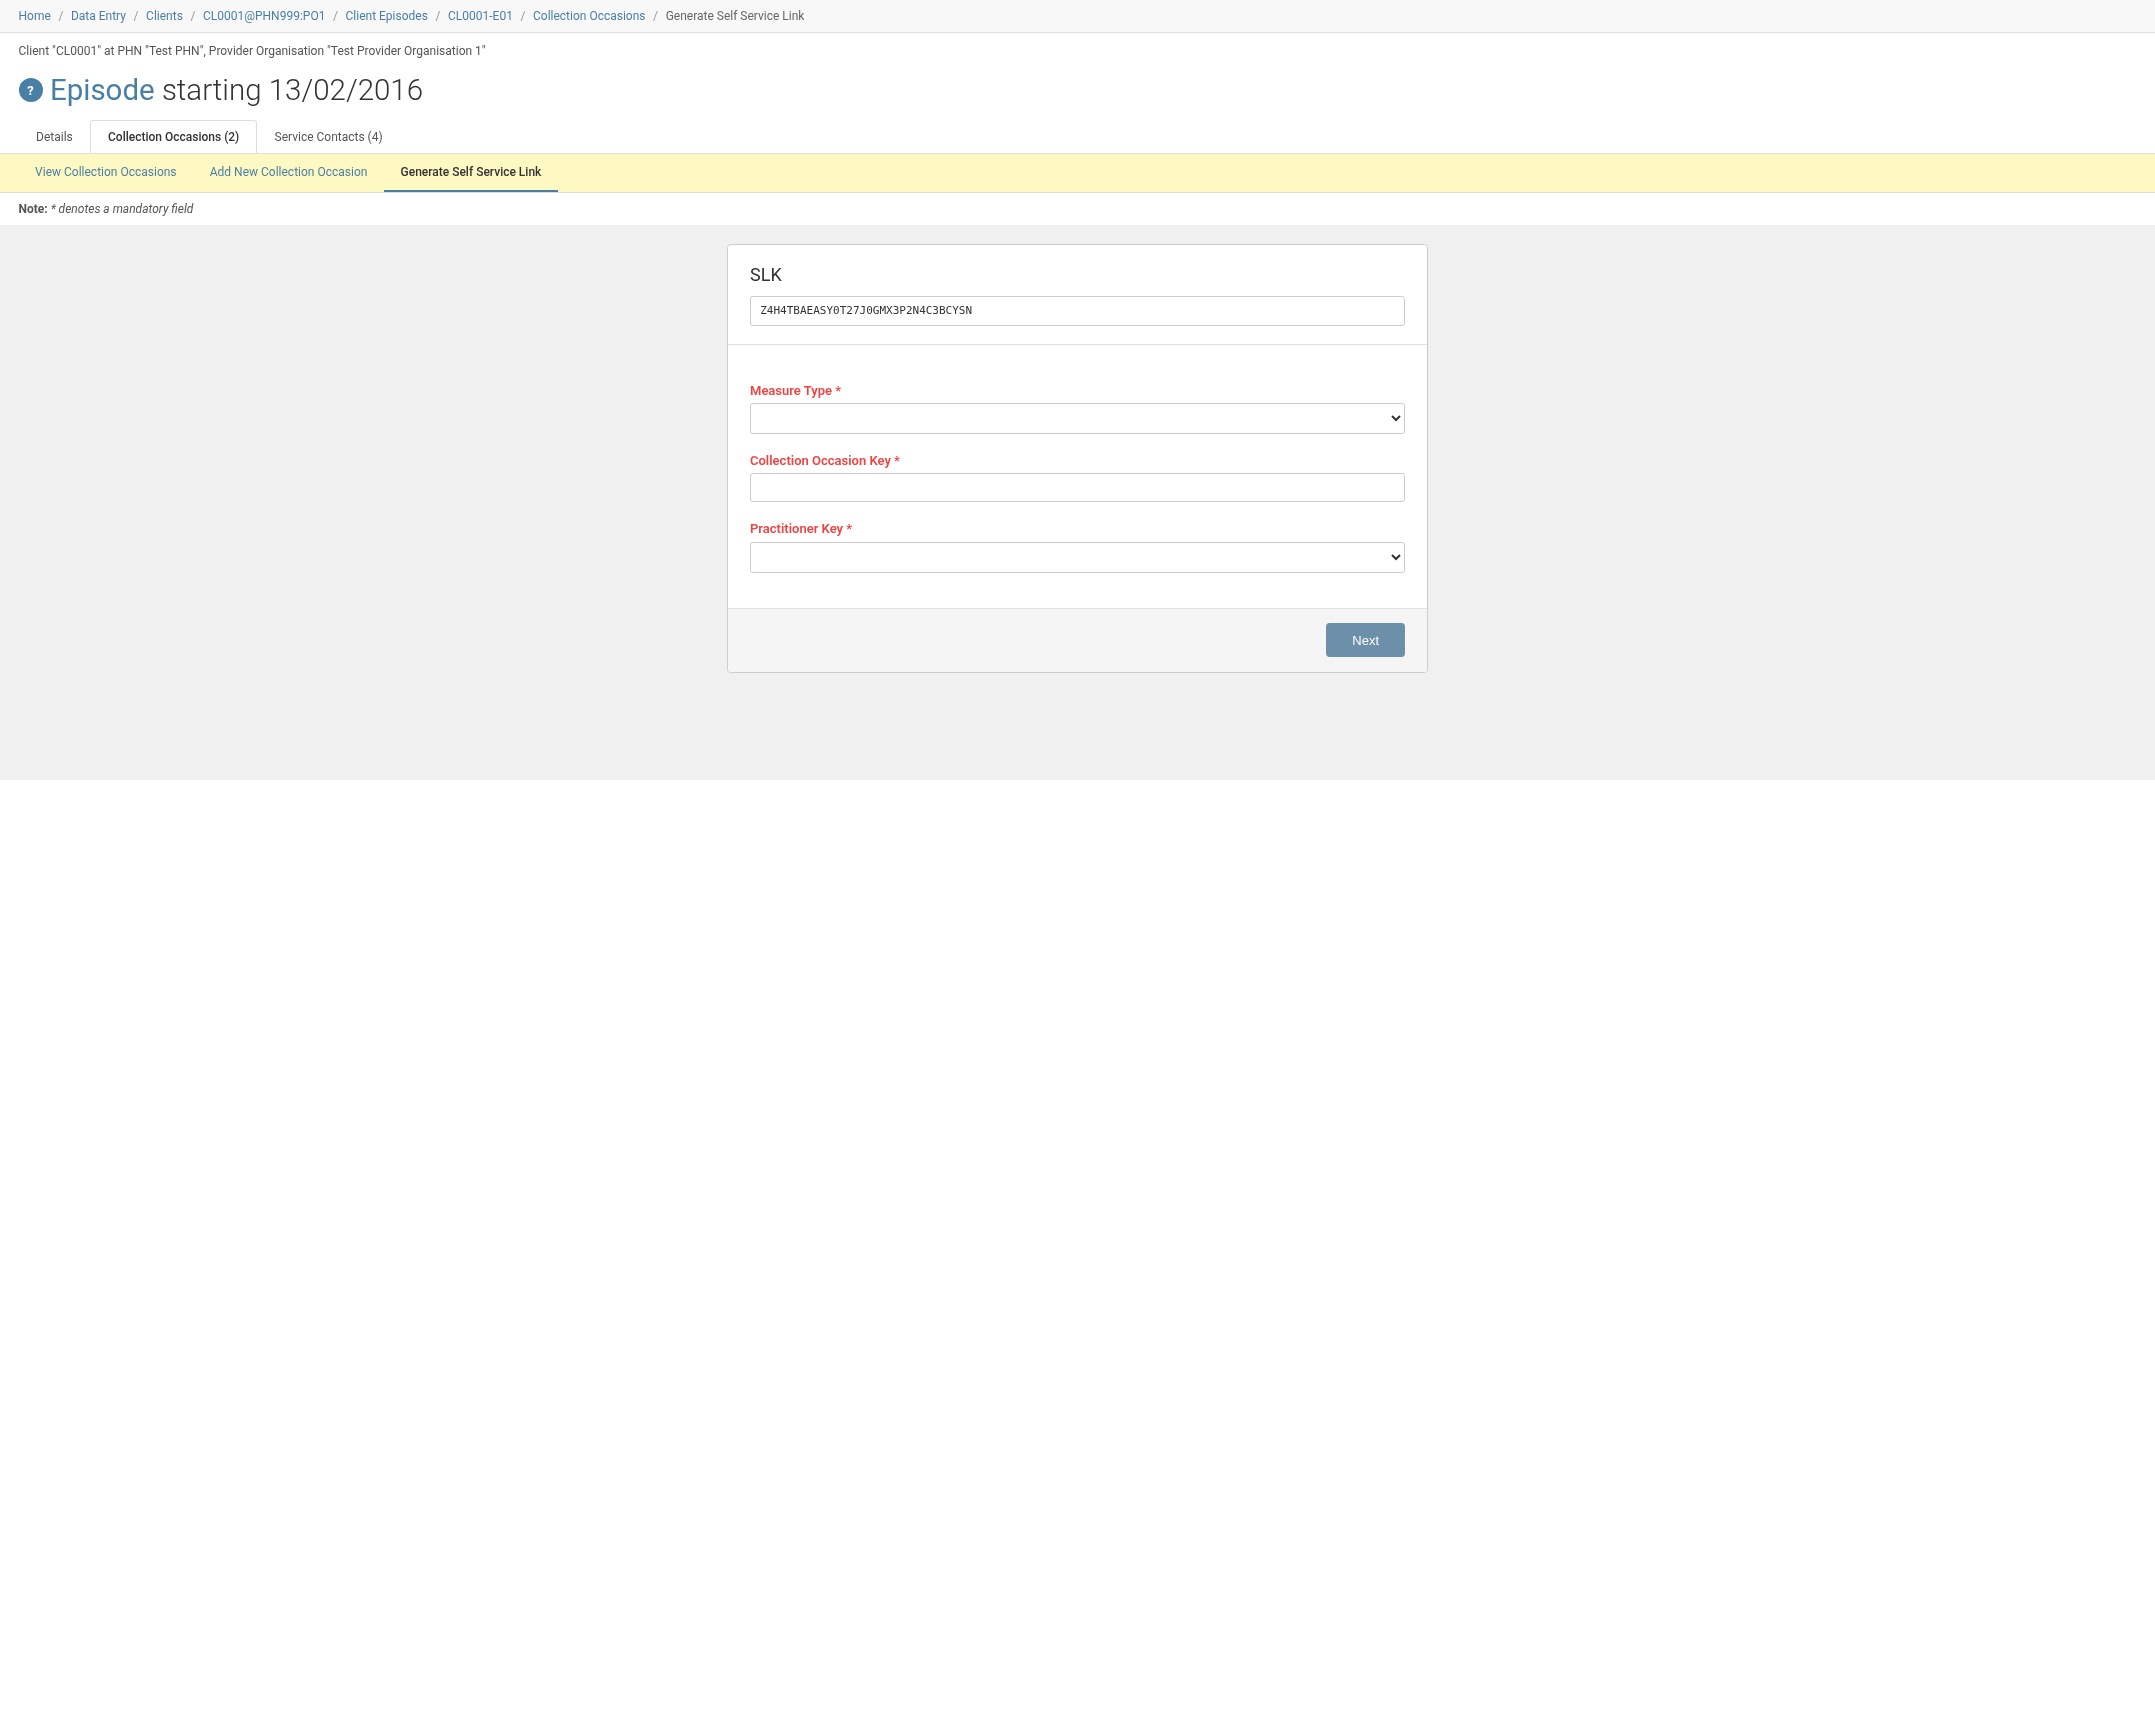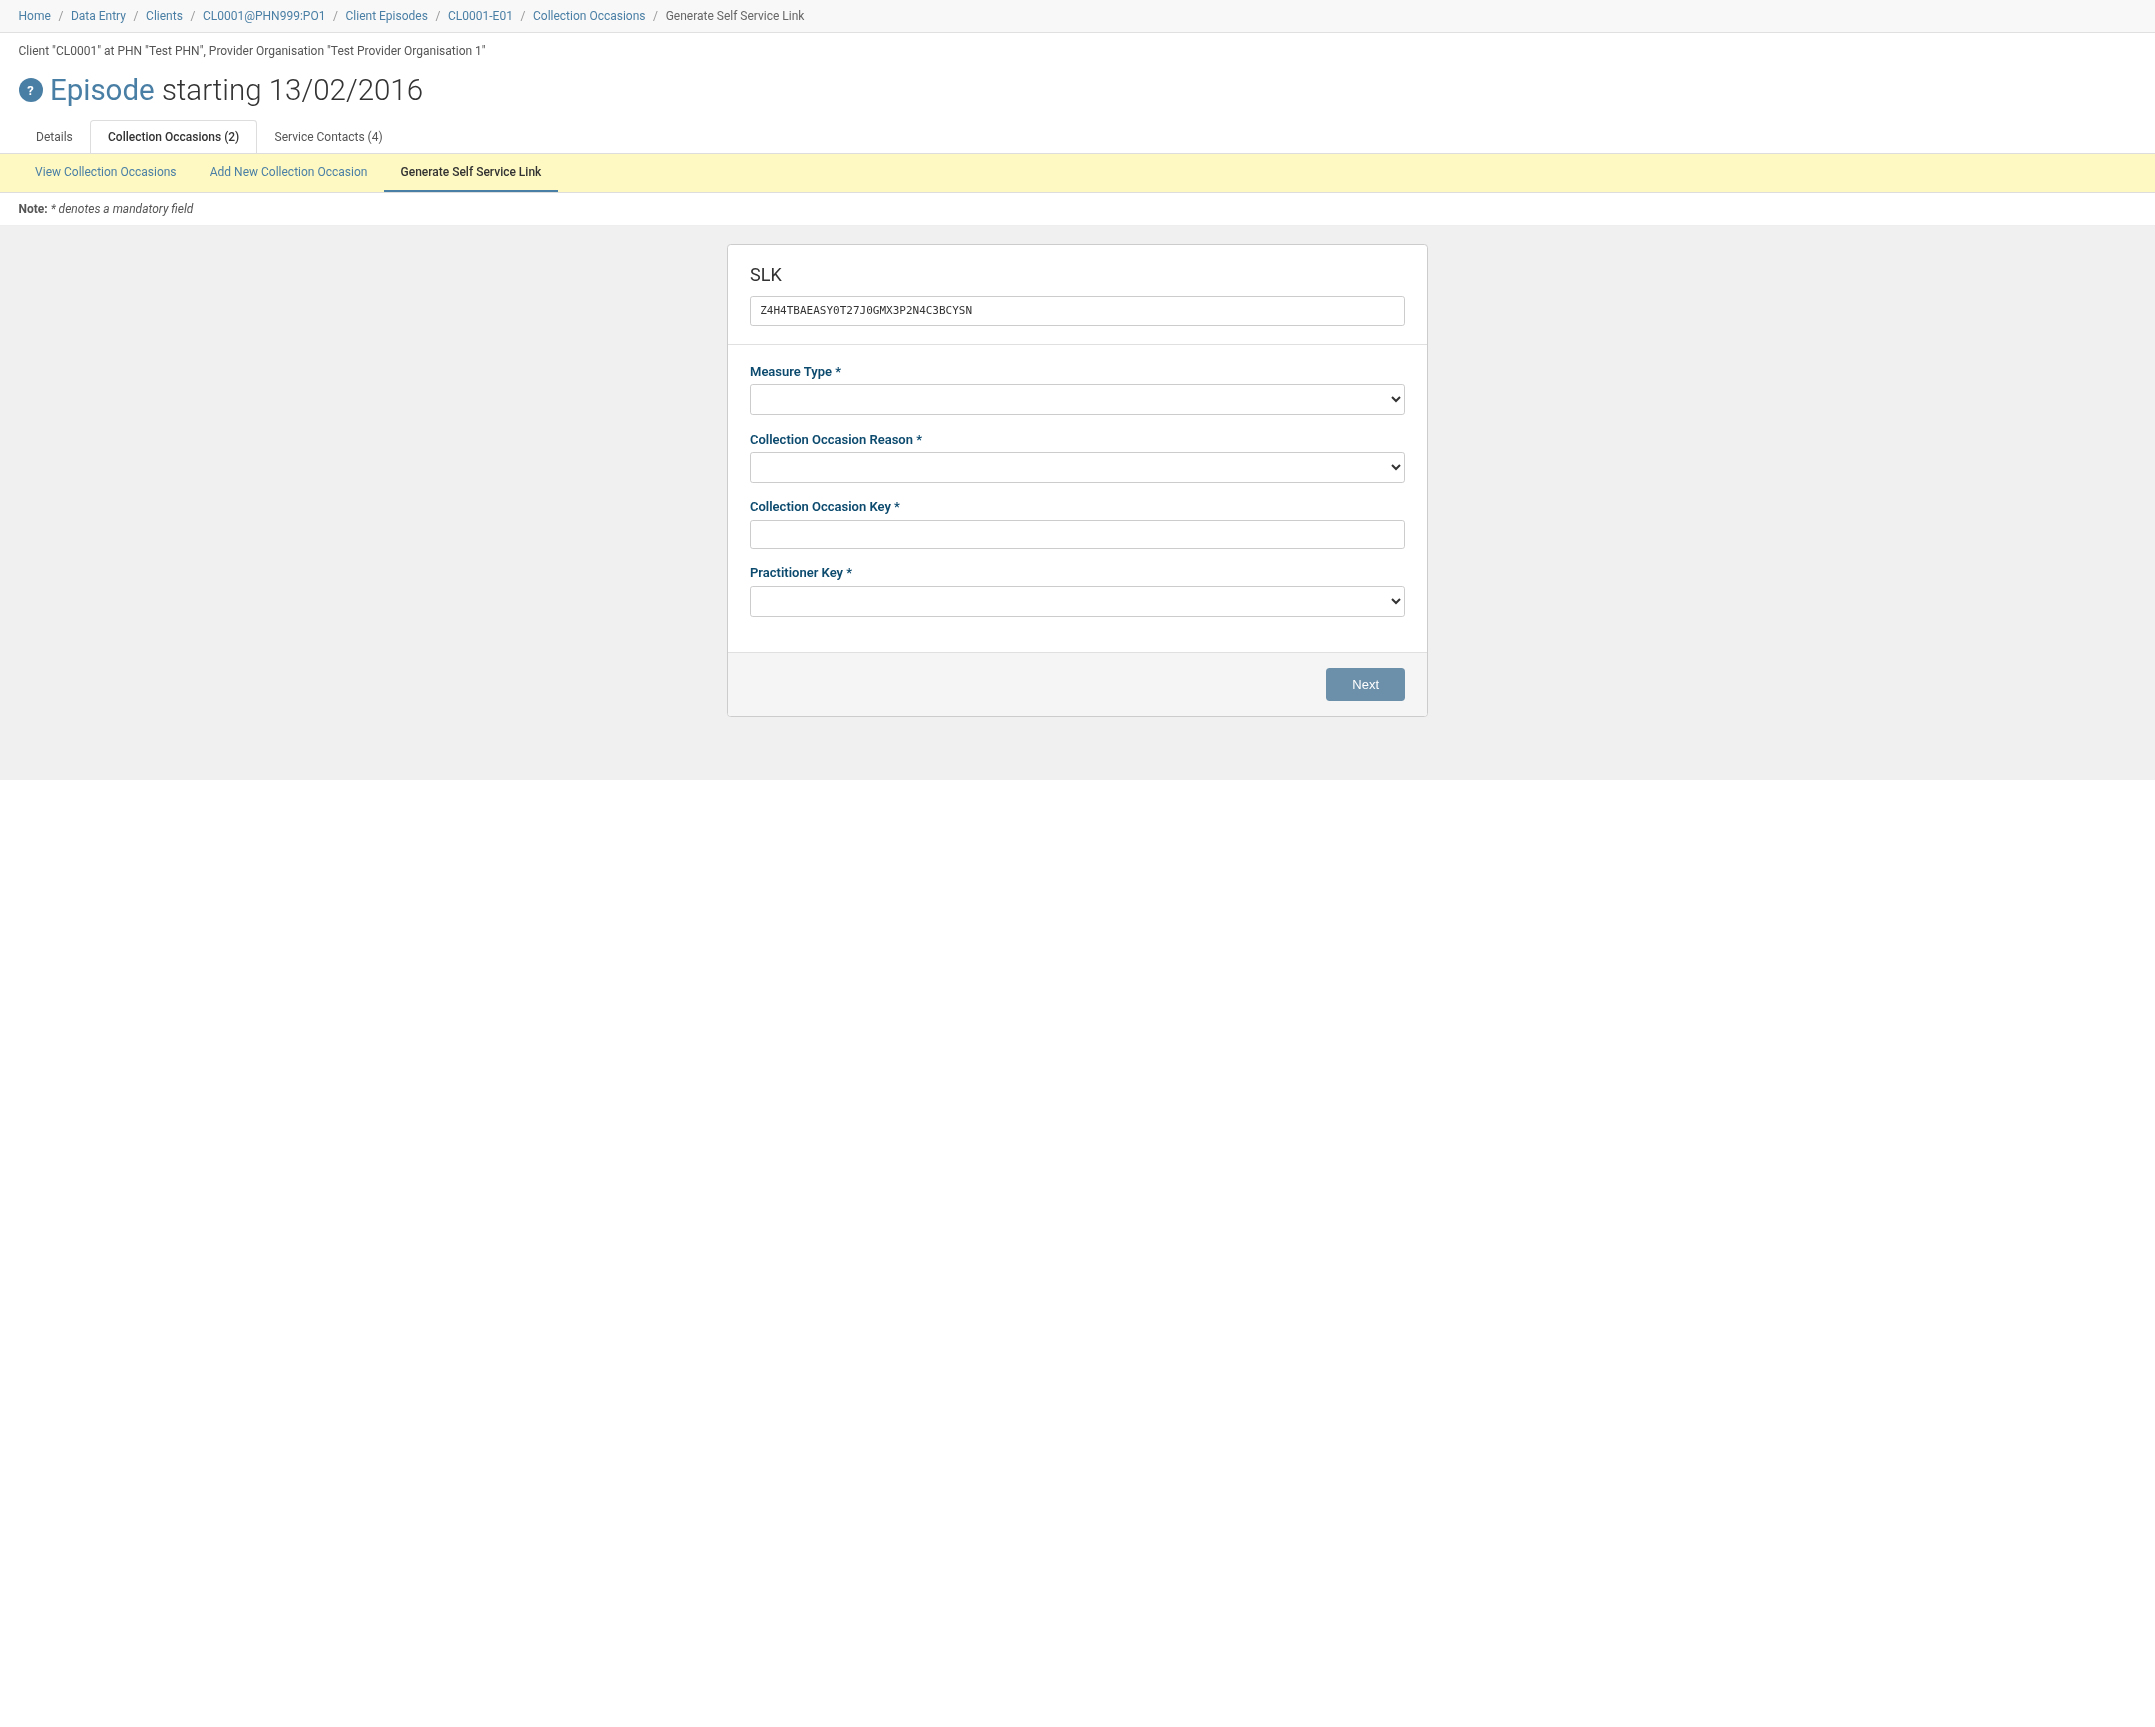--- a/index.html
+++ b/index.html
@@ -184,22 +184,23 @@
     .form-section {
       padding: 18.5px 22px;
     }
     .form-group {
       margin-bottom: 16.6px;
     }
     .form-label {
       display: block;
       font-size: 13px;
       font-weight: 600;
-      color: #0c4a6e;
+      color: #ef4444;
       margin-bottom: 5.5px;
+      margin-top: 19px;
     }
     .form-control {
       width: 100%;
       padding: 7.4px 9.2px;
       font-size: 11px;
       border: 0.9px solid #ccc;
       border-radius: 2.8px;
       color: #333;
       background: #fff;
       appearance: auto;
@@ -288,26 +289,20 @@
 
     <div class="form-section">
 
       <div class="form-group">
         <label class="form-label">Measure Type *</label>
         <select class="form-control">
           <option value=""></option>
         </select>
       </div>
 
-      <div class="form-group">
-        <label class="form-label">Collection Occasion Reason *</label>
-        <select class="form-control">
-          <option value=""></option>
-        </select>
-      </div>
 
       <div class="form-group">
         <label class="form-label">Collection Occasion Key *</label>
         <input type="text" class="form-control" style="">
       </div>
 
       <div class="form-group">
         <label class="form-label">Practitioner Key *</label>
         <select class="form-control">
           <option value=""></option>

